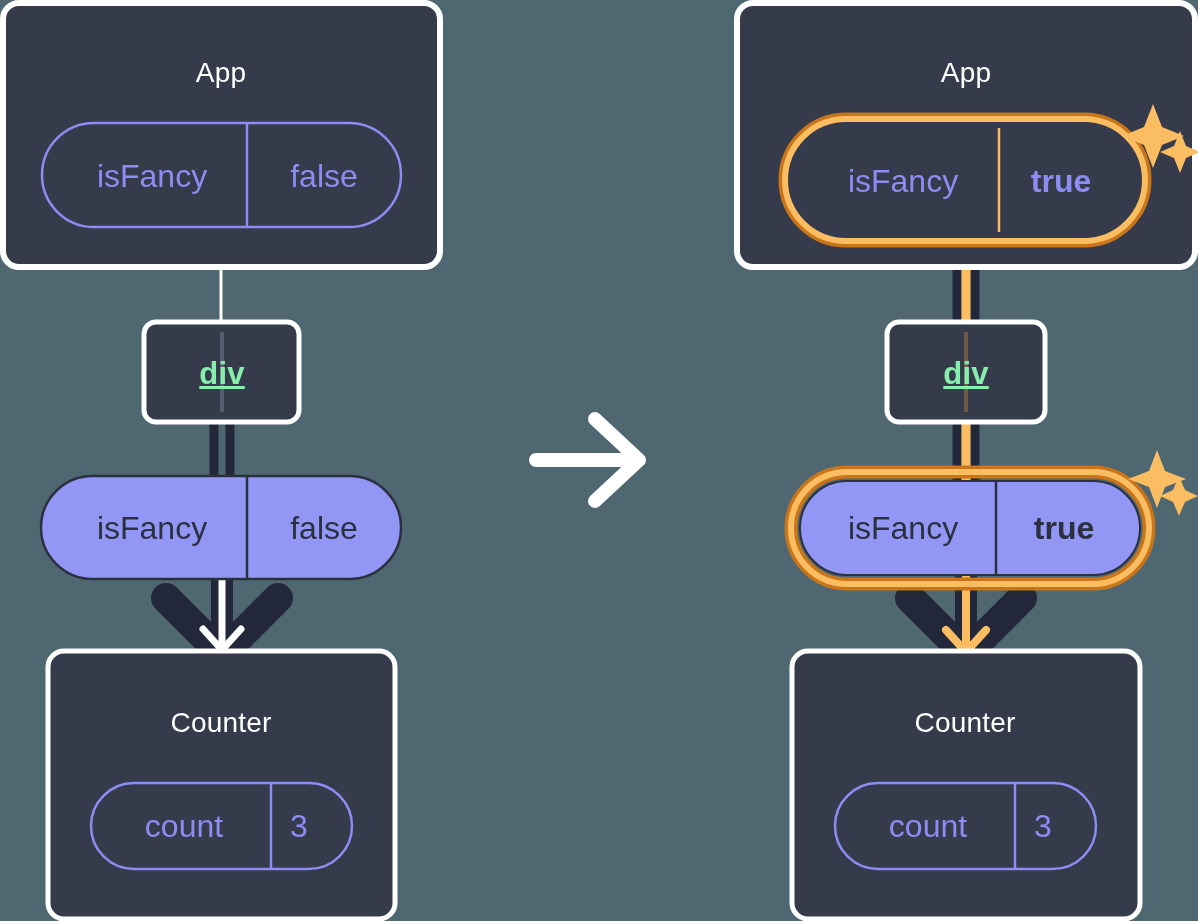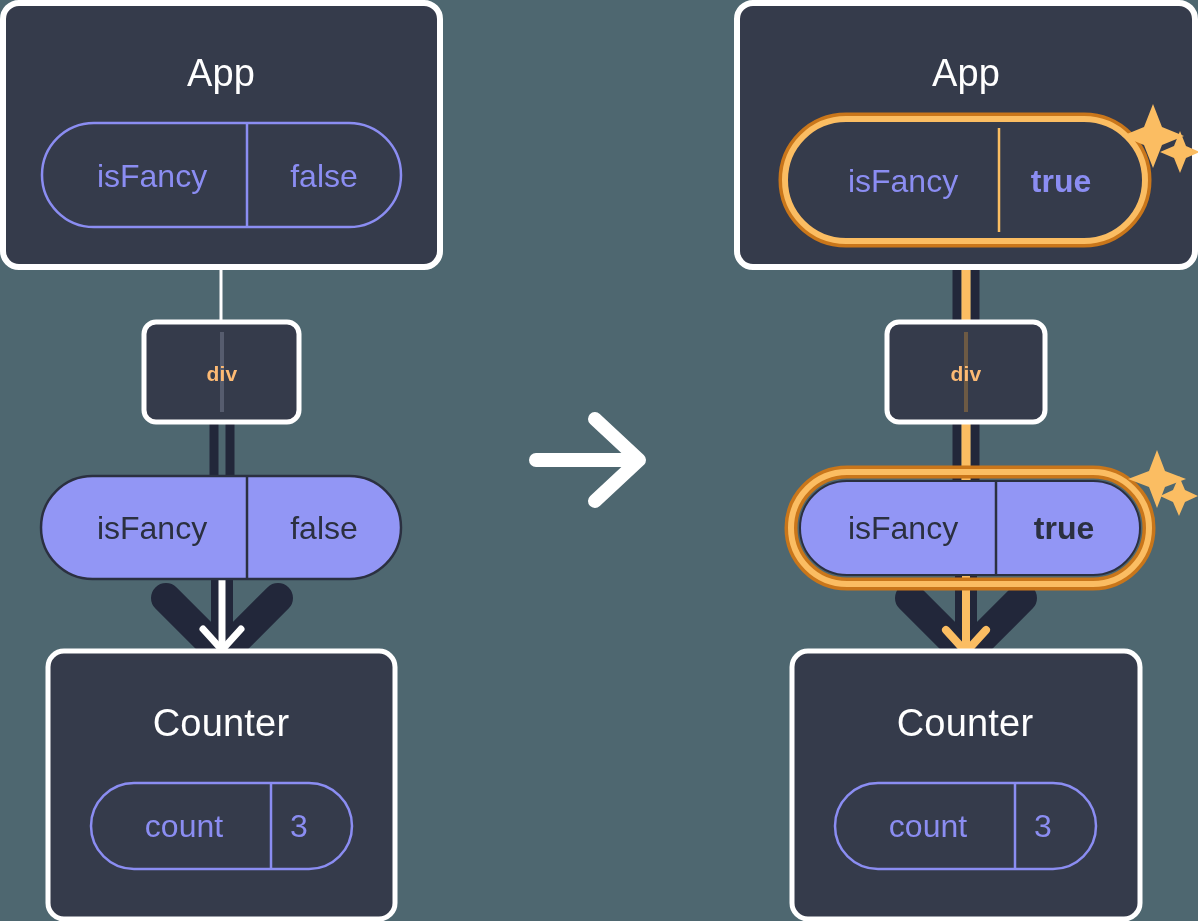--- a/index.html
+++ b/index.html
@@ -8,22 +8,22 @@
     background:#4e6770;
     font-family:"Liberation Sans","DejaVu Sans",sans-serif;
     overflow:hidden;
     position:relative;
   }
   #stage{position:absolute;inset:0;}
   svg.layer{position:absolute;left:0;top:0;width:1198px;height:921px;}
 
   
   .txt{position:absolute;white-space:nowrap;transform:translate(-50%,-50%);}
-  .box-title{font-size:38px;color:#ffffff;letter-spacing:.2px;}
-  .div-label{font-size:21px;color:#fdba74;font-weight:700;letter-spacing:.2px;}
+  .box-title{font-size:28px;color:#ffffff;letter-spacing:.2px;}
+  .div-label{font-size:31px;color:#86efac;font-weight:700;letter-spacing:.2px;text-decoration:underline;}
   .pill-key-outline{font-size:32px;color:#8b8df2;}
   .pill-val-outline{font-size:32px;color:#8b8df2;}
   .pill-key-solid{font-size:32px;color:#2b3040;}
   .pill-val-solid{font-size:32px;color:#2b3040;}
   .pill-key-hi{font-size:32px;color:#8b8df2;}
   .pill-val-hi{font-size:32px;color:#8b8df2;font-weight:700;}
   .pill-val-solid-hi{font-size:32px;color:#2b3040;font-weight:700;}
 </style>
 </head>
 <body>

